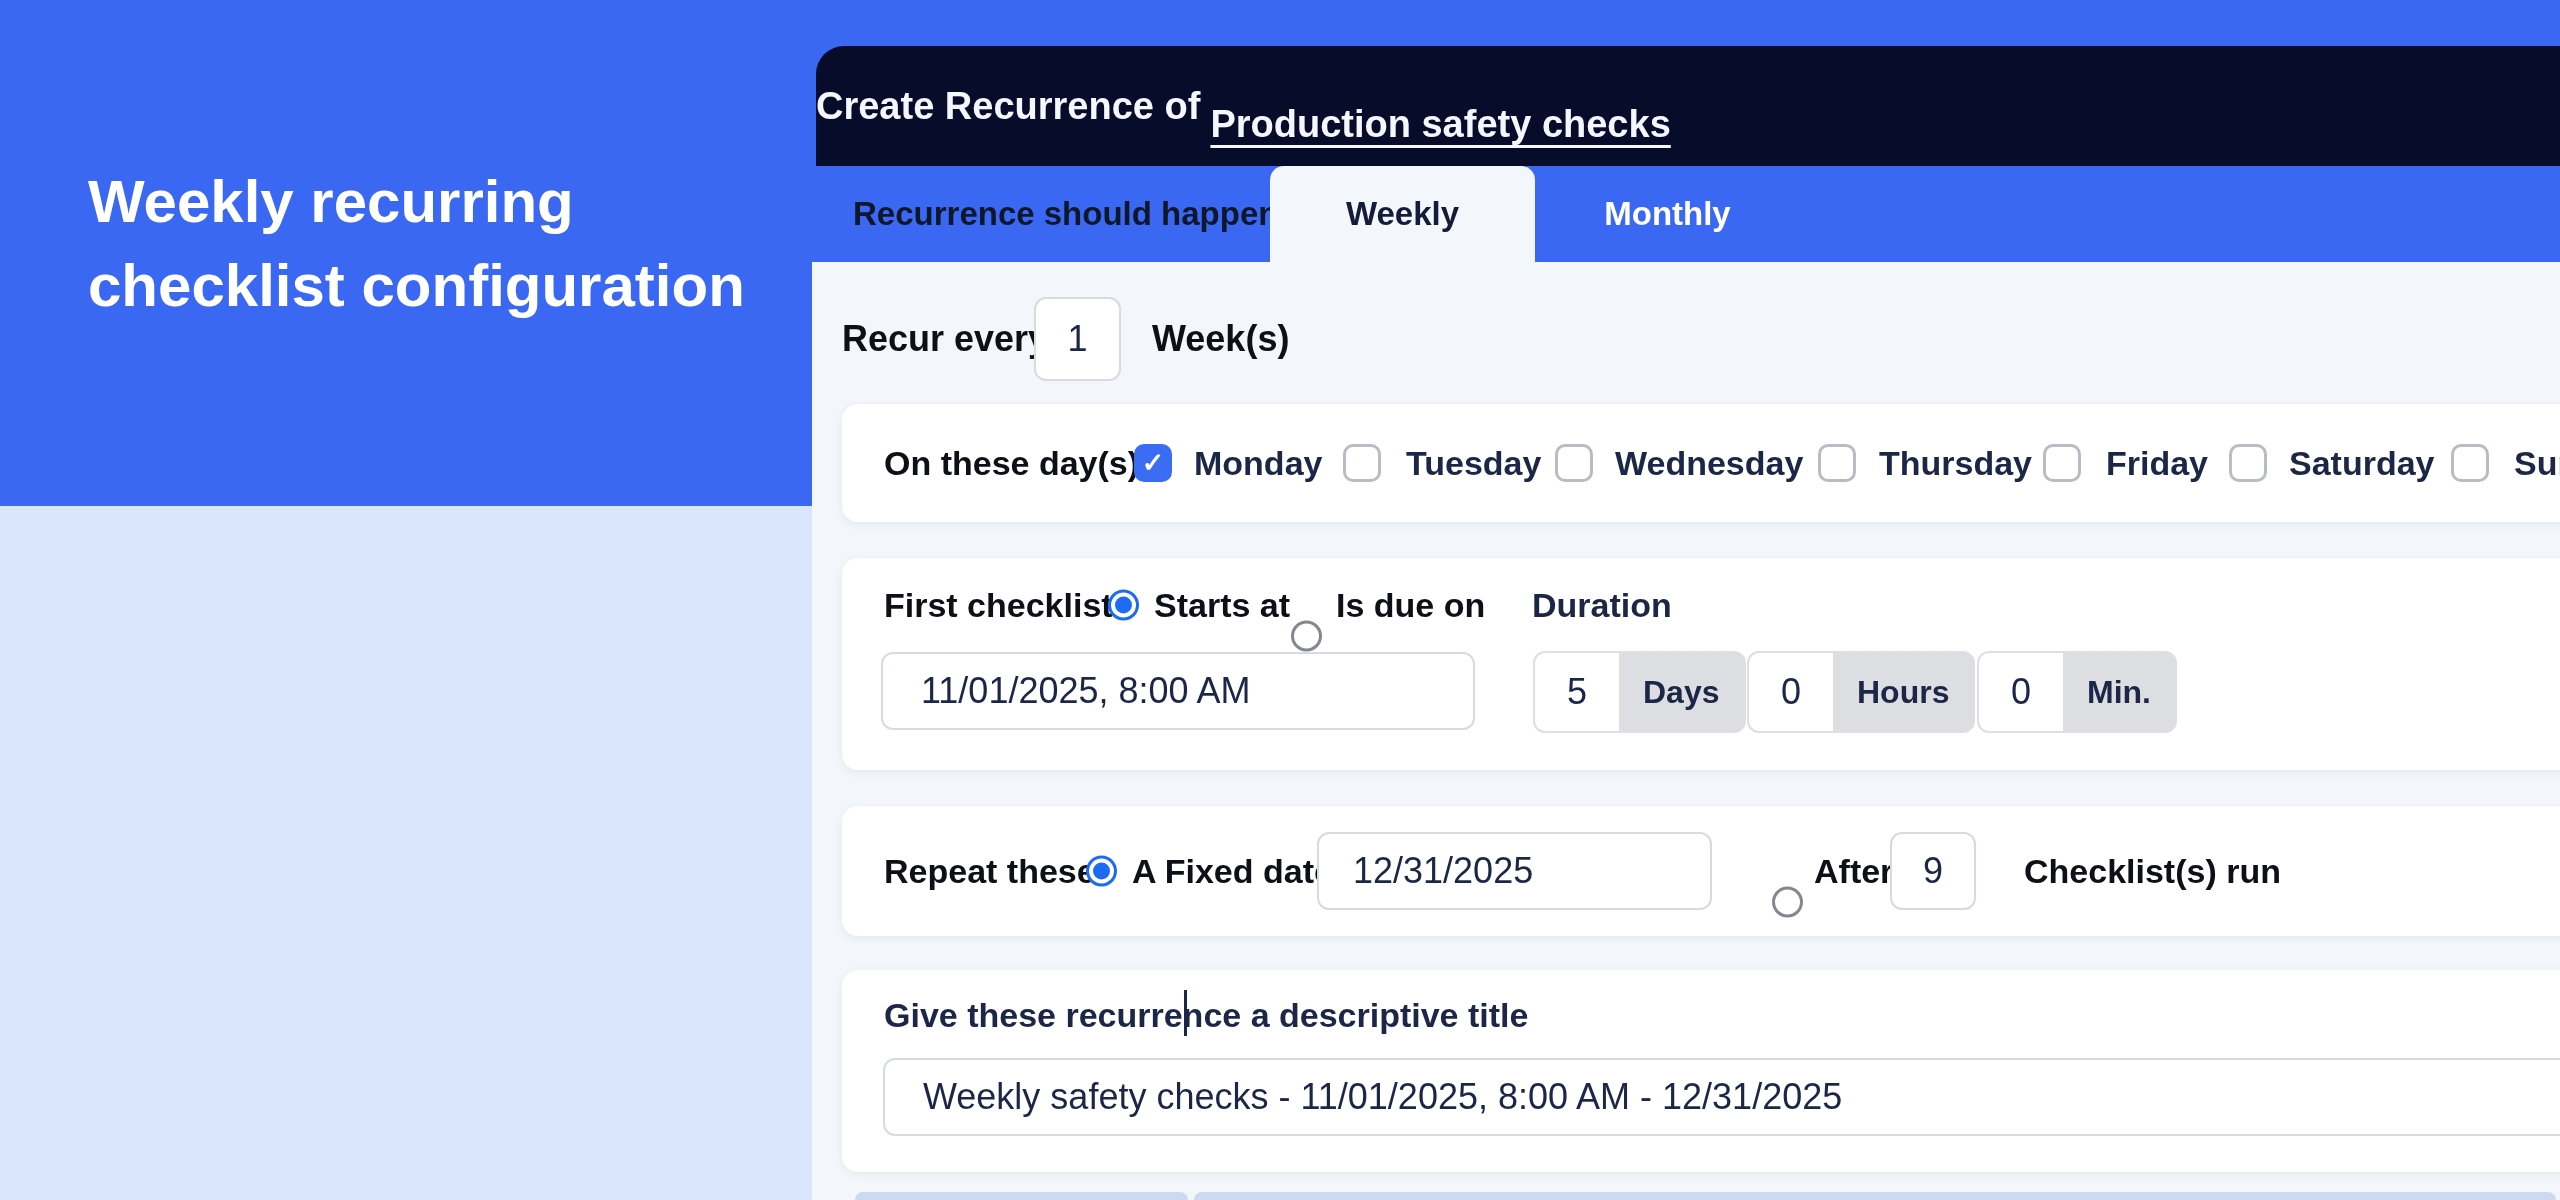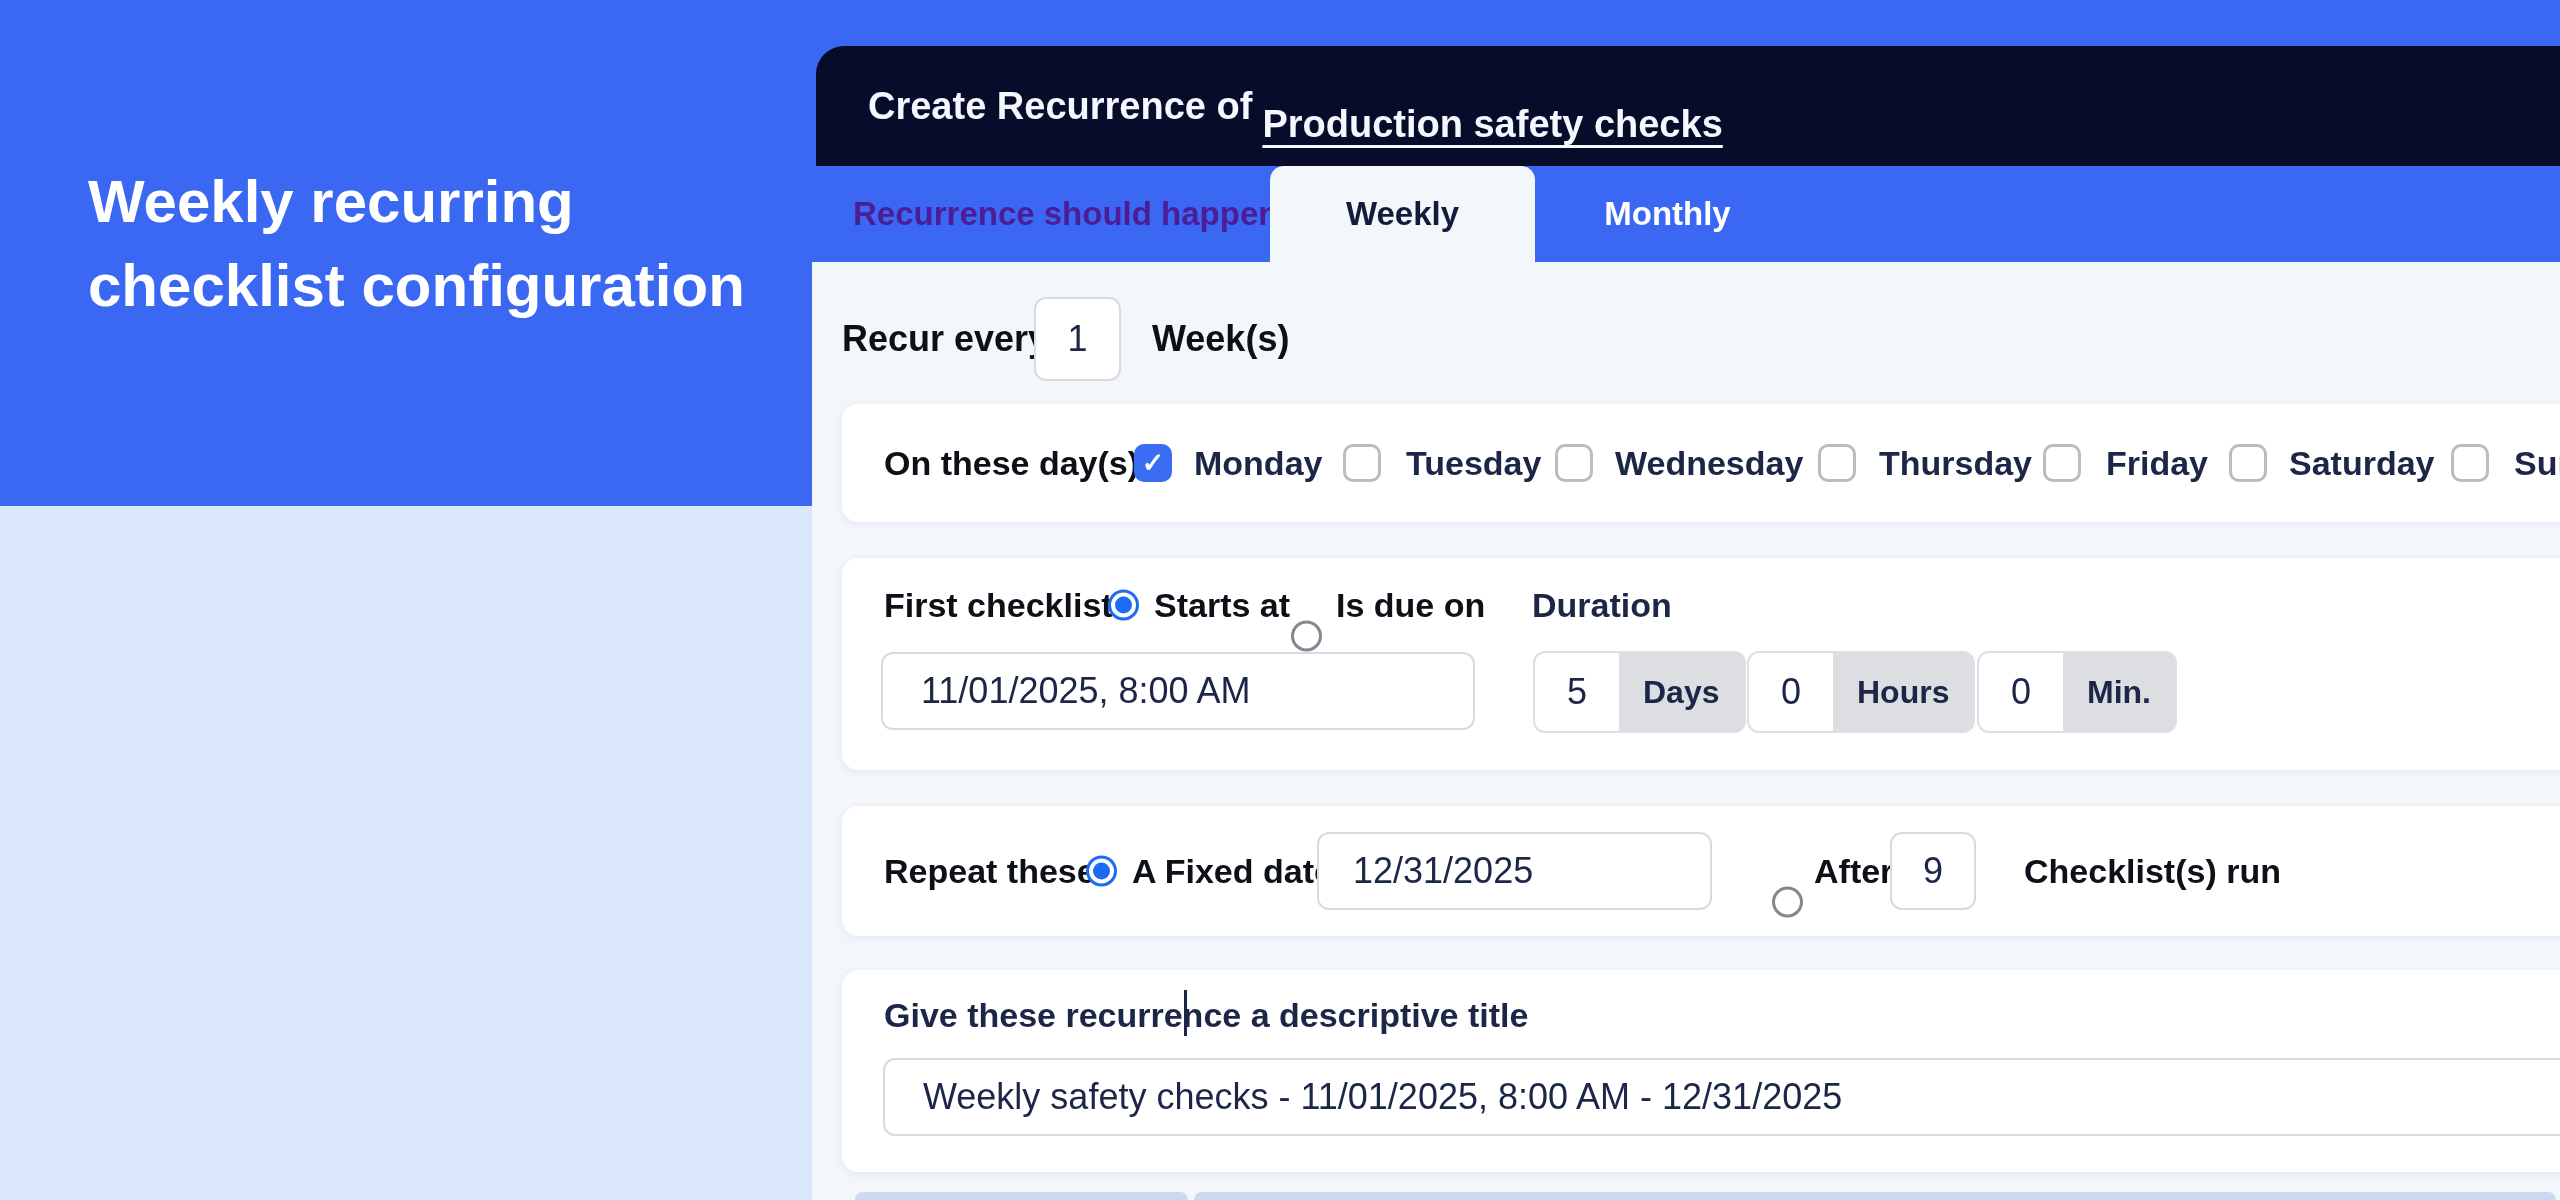--- a/index.html
+++ b/index.html
@@ -15,31 +15,31 @@
   .sidebar-title{
     position:absolute; left:88px; top:160px; width:700px;
     color:#ffffff; font-size:60px; font-weight:700; line-height:84px;
   }
   
   .main { position:absolute; left:812px; top:0; width:1748px; height:1200px; overflow:hidden; }
   .blue-band { position:absolute; left:0; top:0; width:100%; height:262px; background:#3a68f2; }
   .dark-header{
     position:absolute; left:4px; top:46px; width:1744px; height:120px;
     background:#060c2a; border-top-left-radius:28px;
-    display:flex; align-items:center; padding-left:52px;
+    display:flex; align-items:center; 
     color:#f5f7ff; font-size:38px; font-weight:700;
   }
   .dark-header .link{
     text-decoration:underline; text-decoration-thickness:3px; text-underline-offset:8px;
     margin-left:10px; cursor:pointer;margin-top:36px;
   }
   .tab-row{ position:absolute; left:0; top:166px; width:100%; height:96px; }
   .tab-caption{
     position:absolute; left:41px; top:0; height:96px; display:flex; align-items:center;
-    color:#4c1d95; font-size:33px; font-weight:700;
+    color:#0f172a; font-size:33px; font-weight:700;
   }
   .tab{
     position:absolute; top:0; width:265px; height:96px;
     display:flex; align-items:center; justify-content:center;
     font-size:33px; font-weight:700; color:#ffffff; cursor:pointer;
   }
   .tab.active{
     background:#f3f7fb; color:#131c3a;
     border-top-left-radius:14px; border-top-right-radius:14px;
   }

